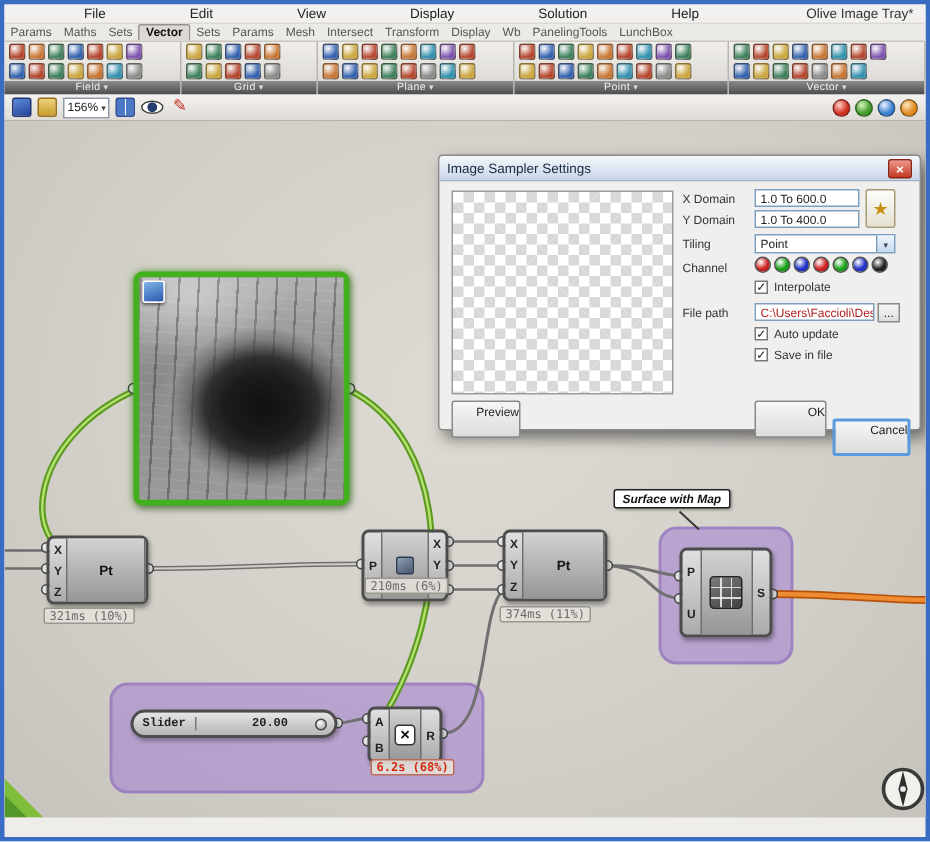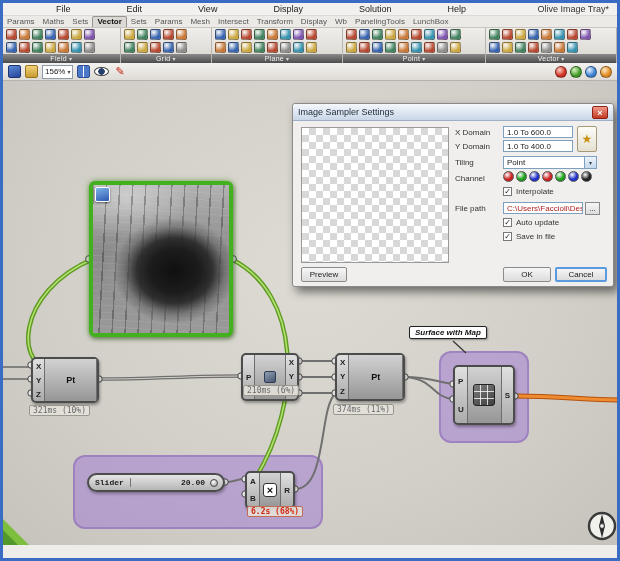--- a/index.html
+++ b/index.html
@@ -70,21 +70,21 @@
       repeating-linear-gradient(93deg, rgba(0,0,0,.28) 0 1.5px, transparent 1.5px 13px),
       repeating-linear-gradient(4deg, rgba(255,255,255,.07) 0 1px, transparent 1px 7px),
       radial-gradient(ellipse 70% 40% at 25% 8%, rgba(230,230,230,.55), transparent 70%),
       linear-gradient(180deg,#b2b2b2,#8a8a8a 45%,#9a9a9a); }
   .img-title { position:absolute; z-index:5; font-size:8.5px; font-weight:bold; color:#111; text-align:center; }
   .img-badge { position:absolute; width:15px; height:15px; z-index:6; background:linear-gradient(160deg,#7fb4e8,#2d58b0); border:1px solid #fff; border-radius:2px; box-shadow:0 1px 2px rgba(0,0,0,.5); }
 
   
   .gh-slider { position:absolute; display:flex; align-items:center; background:linear-gradient(180deg,#e6e6e6,#b5b5b5); border:2px solid #4c4c4c; border-radius:10px; z-index:4; box-shadow:1px 2px 3px rgba(0,0,0,.3);font-family:Liberation Mono, monospace; }
   .slider-name { font-size:8px; font-weight:bold; color:#222; padding:0 6px; border-right:1px solid #777; }
-  .slider-track { flex:1; display:flex; align-items:center; justify-content:flex-end; gap:5px; padding-right:5px; }
+  .slider-track { flex:1; display:flex; align-items:center; justify-content:flex-end; gap:18px; padding-right:5px; }
   .slider-value { font-size:8px; font-weight:bold; color:#222; }
   .slider-knob { width:8px; height:8px; border-radius:50%; background:radial-gradient(circle at 35% 30%,#fff,#9a9a9a); border:1px solid #444; }
 
   
   .surf-tag { position:absolute; z-index:6; background:#fff; border:1px solid #222; font-size:8px; font-weight:bold; color:#111; padding:1px 5px; border-radius:2px; box-shadow:1px 1px 2px rgba(0,0,0,.35); }
 
   
   .corner-svg, .compass-svg { position:absolute; z-index:6; }
 
   
@@ -97,22 +97,22 @@
   .dlg-label { position:absolute; font-size:8px; color:#333; }
   .dlg-input { position:absolute; background:#fff; border:1px solid #7da0be; font-size:8px; color:#222; padding:0 3px; height:12px; line-height:11px; overflow:hidden; white-space:nowrap; }
   .dlg-input.red { color:#b02020; }
   .dlg-select { position:absolute; background:#fff; border:1px solid #7da0be; height:13px; font-size:8px; color:#222; display:flex; align-items:center; padding-left:3px; }
   .dlg-select .arrow { margin-left:auto; width:12px; height:100%; background:linear-gradient(180deg,#eef4fb,#c6d9ee); border-left:1px solid #7da0be; font-size:6px; color:#345; display:flex; align-items:center; justify-content:center; }
   .gear-btn { position:absolute; width:20px; height:26px; background:linear-gradient(180deg,#fdfdf8,#e4e0d2); border:1px solid #a89a76; border-radius:2px; color:#c89010; font-size:12px; text-align:center; line-height:24px; }
   .chan-row { position:absolute; display:flex; gap:2px; }
   .chan-dot { width:11px; height:11px; border-radius:50%; border:1px solid #555; }
   .dlg-check { position:absolute; display:flex; align-items:center; gap:4px; font-size:8px; color:#333; }
   .checkbox { width:9px; height:9px; background:#fff; border:1px solid #777; font-size:8px; line-height:8px; color:#222; text-align:center; }
-  .dlg-btn { position:absolute; height:15px; background:linear-gradient(180deg,#f6f6f6,#dcdcdc); border:1px solid #8a8a8a; border-radius:2px; font-size:8px; color:#222; text-align:center; line-height:13px; }
-  .dlg-btn.focus { border:2px solid #5a9adf; line-height:11px; }
+  .dlg-btn { position:absolute; height:25px; background:linear-gradient(180deg,#f6f6f6,#dcdcdc); border:1px solid #8a8a8a; border-radius:2px; font-size:8px; color:#222; text-align:right; line-height:13px; }
+  .dlg-btn.focus { border:2px solid #5a9adf; line-height:11px;margin-top:12px; }
   .browse-btn { position:absolute; width:15px; height:13px; background:linear-gradient(180deg,#f6f6f6,#dcdcdc); border:1px solid #8a8a8a; font-size:8px; text-align:center; line-height:11px; color:#222; }
 
   
   .statusbar { height:13px; background:linear-gradient(180deg,#e9eef5,#cfd9e6); border-top:1px solid #a9b4c2; display:flex; align-items:center; padding:0 5px; gap:5px; font-size:8.5px; color:#223; }
   .info-dot { width:9px; height:9px; border-radius:50%; background:radial-gradient(circle at 35% 30%,#9cc4ee,#2a5fae); color:#fff; font-size:7px; line-height:9px; text-align:center; font-style:italic; font-weight:bold; }
   .sb-version { margin-left:auto; color:#556; }
 </style>
 </head>
 <body>
 

